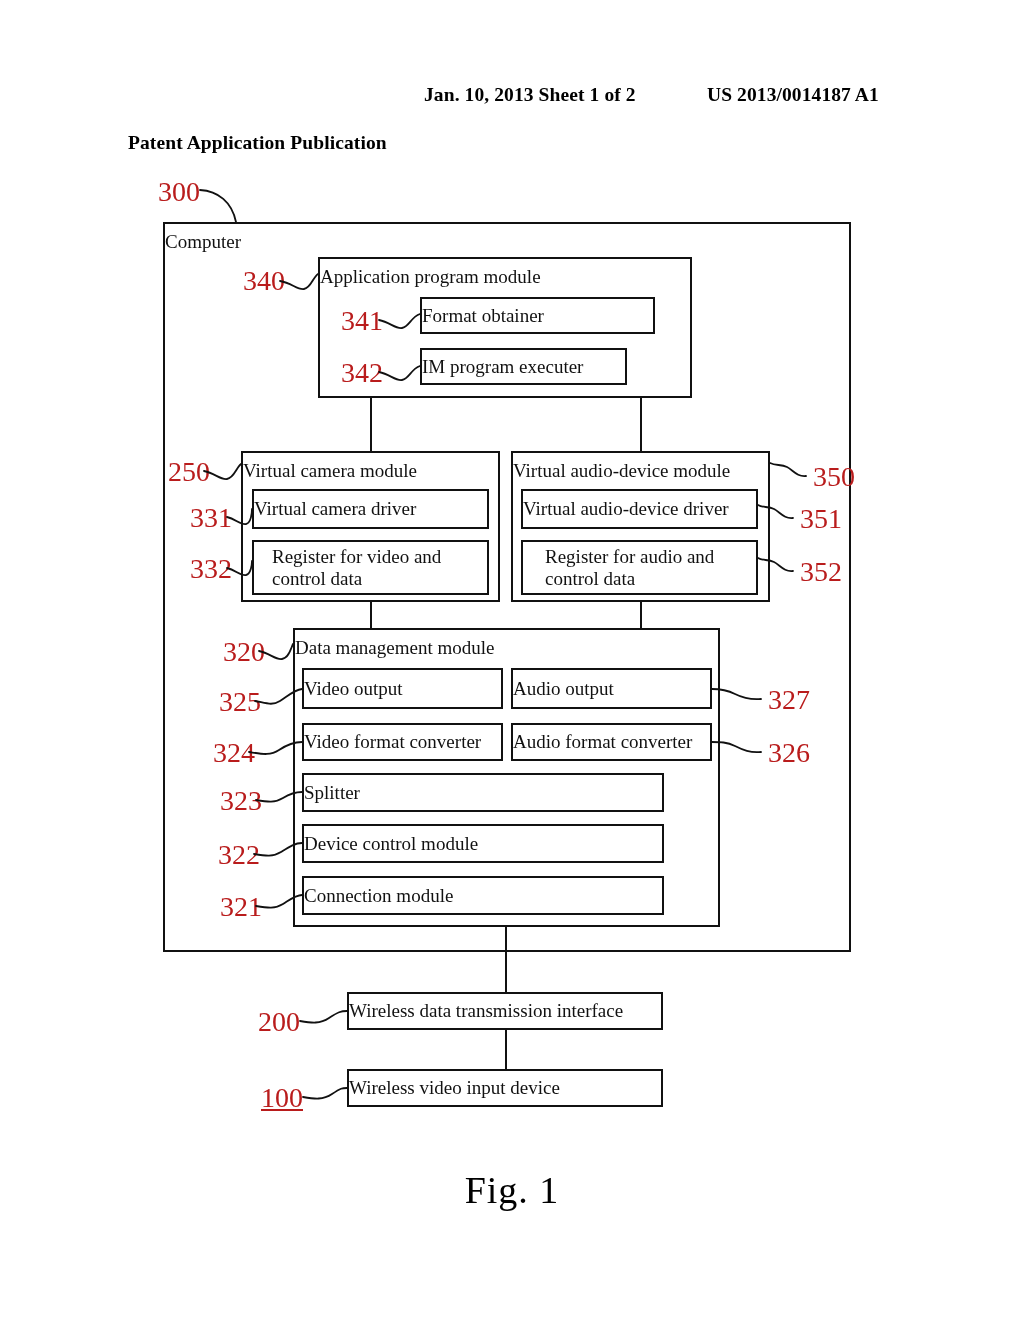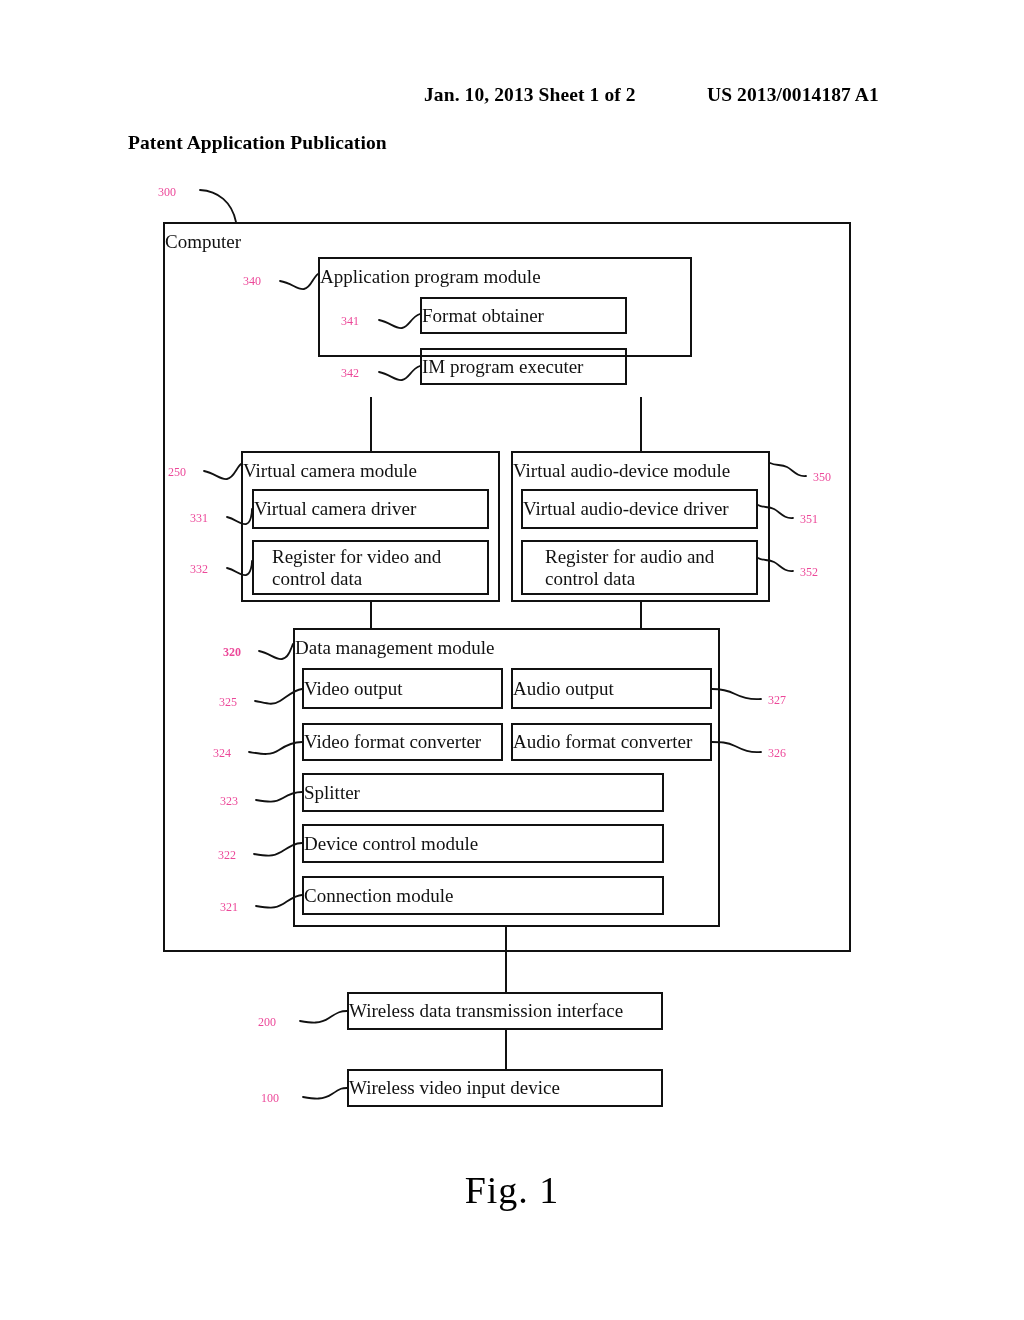--- a/index.html
+++ b/index.html
@@ -58,23 +58,23 @@
   }
   .fbox.titled > .lbl {
     top: 7px;
   }
   .lbl.two-line { white-space: normal; }
 
   
   .refnum {
     position: absolute;
     font-family: "Liberation Serif", serif;
-    font-size: 12px;
+    font-size: 28px;
     line-height: 20px;
-    color: #ec4899;
+    color: #b91c1c;
     white-space: nowrap;
   }
 
   
   .vline {
     position: absolute;
     width: 2px;
     background: #111111;
   }
 
@@ -122,25 +122,25 @@
   <div class="vline" style="left:370px; top:601px;  height:28px;"></div>
   <div class="vline" style="left:640px; top:601px;  height:28px;"></div>
   <div class="vline" style="left:505px; top:926px;  height:27px;"></div>
   <div class="vline" style="left:505px; top:951px;  height:42px;"></div>
   <div class="vline" style="left:505px; top:1029px; height:41px;"></div>
 
   <div class="fbox titled" style="left:163px; top:222px; width:688px; height:730px;">
     <div class="lbl">Computer</div>
   </div>
 
-  <div class="fbox titled" style="left:318px; top:257px; width:374px; height:100px;">
+  <div class="fbox titled" style="left:318px; top:257px; width:374px; height:141px;">
     <div class="lbl">Application program module</div>
   </div>
 
-  <div class="fbox centered" style="left:420px; top:297px; width:207px; height:37px;">
+  <div class="fbox centered" style="left:420px; top:297px; width:235px; height:37px;">
     <div class="lbl">Format obtainer</div>
   </div>
 
   <div class="fbox centered" style="left:420px; top:348px; width:207px; height:37px;">
     <div class="lbl">IM program executer</div>
   </div>
 
   <div class="fbox titled" style="left:241px; top:451px; width:259px; height:151px;">
     <div class="lbl">Virtual camera module</div>
   </div>
@@ -208,30 +208,30 @@
   <span class="refnum" style="left:158px; top:182px;">300</span>
   <span class="refnum" style="left:243px; top:271px;">340</span>
   <span class="refnum" style="left:341px; top:311px;">341</span>
   <span class="refnum" style="left:341px; top:363px;">342</span>
   <span class="refnum" style="left:168px; top:462px;">250</span>
   <span class="refnum" style="left:190px; top:508px;">331</span>
   <span class="refnum" style="left:190px; top:559px;">332</span>
   <span class="refnum" style="left:813px; top:467px;">350</span>
   <span class="refnum" style="left:800px; top:509px;">351</span>
   <span class="refnum" style="left:800px; top:562px;">352</span>
-  <span class="refnum" style="left:223px; top:642px;font-weight:bold;">320</span>
+  <span class="refnum" style="left:223px; top:642px;">320</span>
   <span class="refnum" style="left:219px; top:692px;">325</span>
   <span class="refnum" style="left:768px; top:690px;">327</span>
   <span class="refnum" style="left:213px; top:743px;">324</span>
   <span class="refnum" style="left:768px; top:743px;">326</span>
   <span class="refnum" style="left:220px; top:791px;">323</span>
   <span class="refnum" style="left:218px; top:845px;">322</span>
   <span class="refnum" style="left:220px; top:897px;">321</span>
   <span class="refnum" style="left:258px; top:1012px;">200</span>
-  <span class="refnum" style="left:261px; top:1088px;">100</span>
+  <span class="refnum" style="left:261px; top:1088px;text-decoration:underline;">100</span>
 
   <svg id="leaders" viewBox="0 0 1024 1320">
 
     <path d="M 200 190 C 218 191, 232 202, 236 222"></path>
 
     <path d="M 280 281 C 292 283, 297 290, 304 289 C 311 288, 313 277, 318 274"></path>
 
     <path d="M 379 320 C 390 322, 395 329, 402 328 C 409 327, 411 317, 420 314"></path>
 
     <path d="M 379 372 C 390 374, 395 381, 402 380 C 409 379, 411 369, 420 366"></path>

